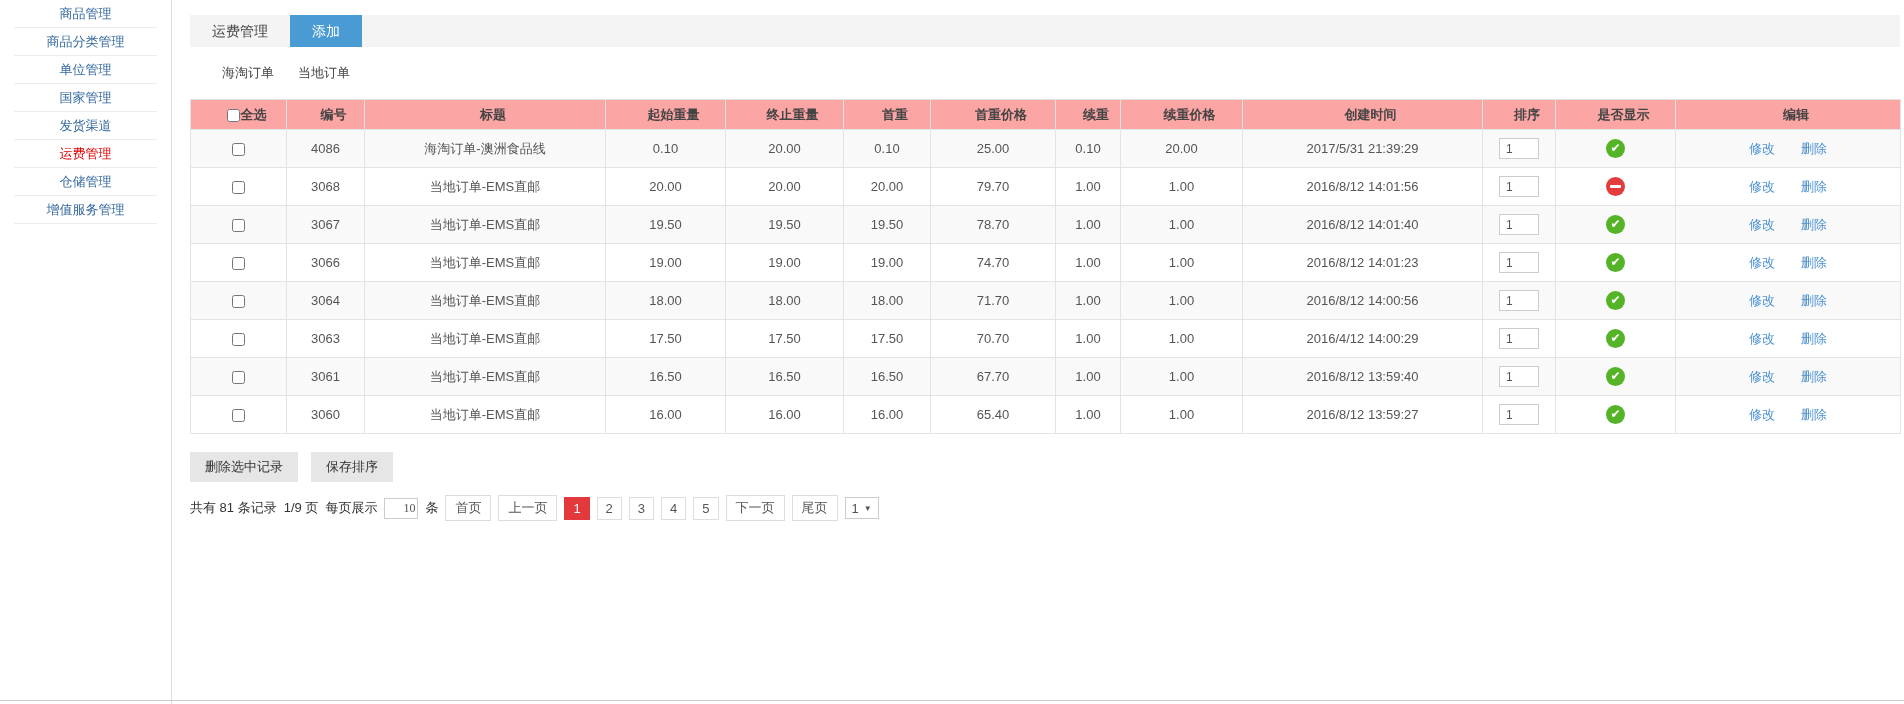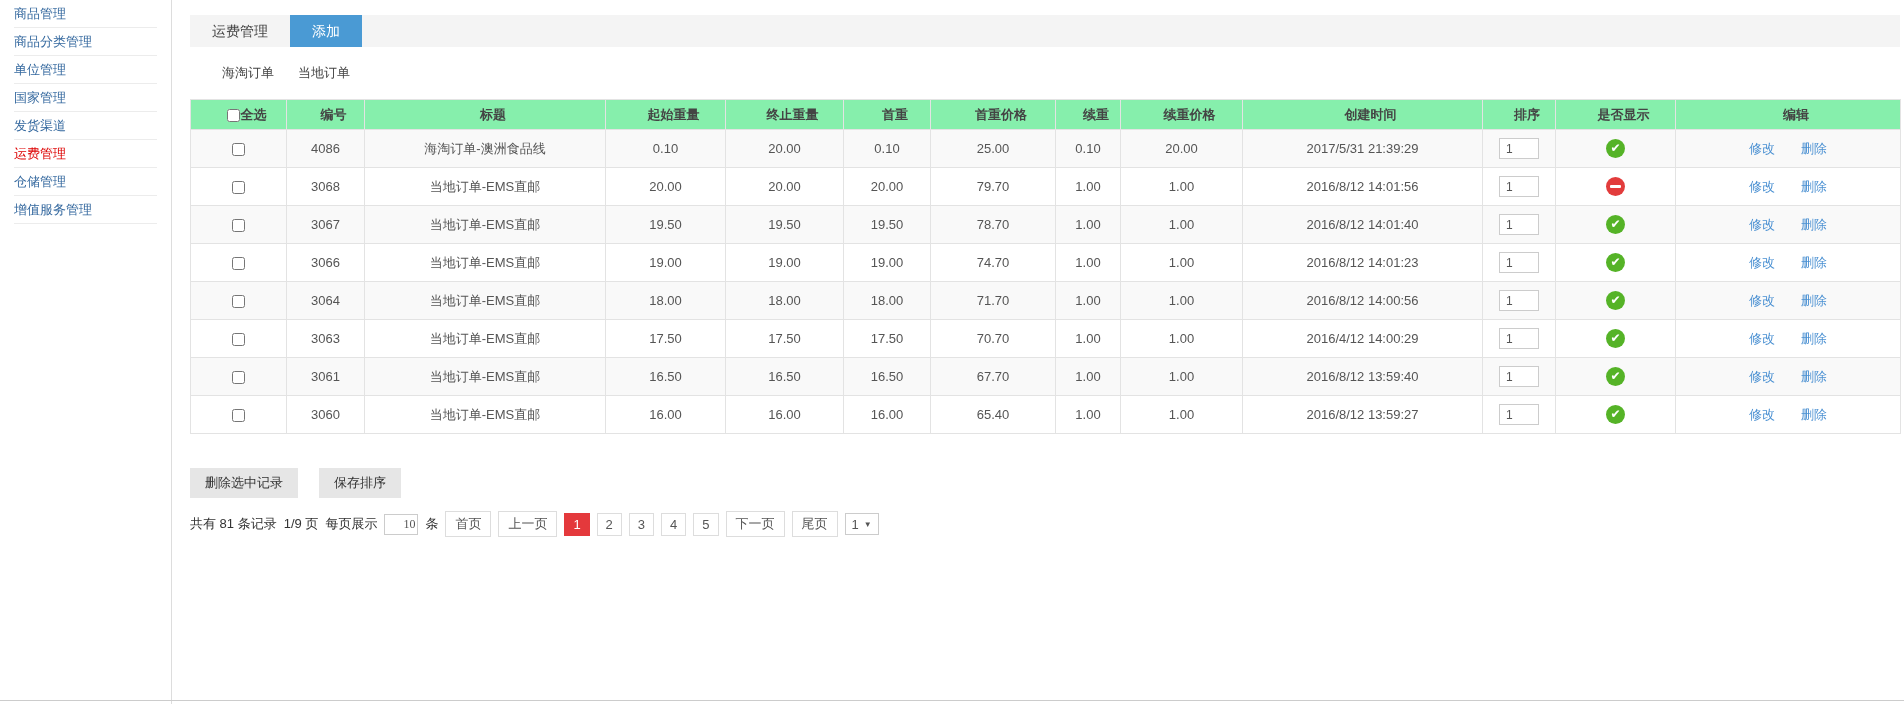--- a/index.html
+++ b/index.html
@@ -4,45 +4,45 @@
 <style>
   * { box-sizing: border-box; }
   html,body { margin:0; padding:0; }
   body {
     width:1904px; height:704px; position:relative; overflow:hidden;
     background:#fff; font-family:"Liberation Sans","DejaVu Sans",sans-serif;
     font-size:13px; color:#333;
   }
   
   .sidebar { position:absolute; left:0; top:0; width:172px; height:704px; border-right:1px solid #ddd; background:#fff; }
-  .side-item { height:28px; line-height:28px; color:#35699f; border-bottom:1px solid #ececec; margin:0 14px; cursor:pointer; white-space:nowrap; }
+  .side-item { height:28px; line-height:28px; text-align:center; color:#35699f; border-bottom:1px solid #ececec; margin:0 14px; cursor:pointer; white-space:nowrap; }
   .side-item.active { color:#dd0000; }
   
   .content { position:absolute; left:173px; top:0; right:0; padding:15px 4px 0 17px; }
   .tabbar { height:32px; background:#f4f4f4; display:flex; align-items:stretch; width:1710px; }
   .tab { padding:0 22px; line-height:32px; color:#444; cursor:pointer; font-size:14px; }
   .tab.active { background:#4a9ad4; color:#fff; }
   .subnav { margin-top:17px; display:flex; gap:24px;margin-left:32px; }
   .subnav-link { color:#444; cursor:pointer; }
   
   table { border-collapse:collapse; margin-top:17px; width:1710px; table-layout:fixed; }
   th, td { border:1px solid #e3e3e3; text-align:center; color:#555; height:38px; padding:0 2px; white-space:nowrap; overflow:hidden; }
-  th { height:30px; font-weight:bold; color:#444; background:#86efac;padding-left:18px; }
+  th { height:30px; font-weight:bold; color:#444; background:#fca5a5;padding-left:18px; }
   tbody tr:nth-child(odd) { background:#f9f9f9; }
   tbody tr:nth-child(even) { background:#fff; }
   input[type="checkbox"] { width:13px; height:13px; cursor:pointer; vertical-align:middle; margin:0 1px 0 0; }
   .sort-input { width:40px; height:21px; border:1px solid #ccc; text-align:left; padding-left:6px; font-size:12px; color:#555; background:#fff; font-family:inherit; }
   .status { display:inline-block; width:19px; height:19px; border-radius:50%; position:relative; vertical-align:middle; cursor:pointer; }
   .status.on { background:#55b327; }
   .status.on::after { content:"\2714"; color:#fff; font-size:12px; font-weight:bold; position:absolute; left:0; right:0; top:0; line-height:19px; }
   .status.off { background:#e23c3c; }
   .status.off::after { content:""; position:absolute; left:4px; right:4px; top:8px; height:3px; background:#fff; border-radius:1px; }
   .edit-cell a { color:#4a90d2; text-decoration:none; margin:0 13px; cursor:pointer; }
   
-  .actions { margin-top:34px; display:flex; gap:21px; }
+  .actions { margin-top:18px; display:flex; gap:13px; }
   .btn { background:#e6e6e6; border:0; color:#333; font-size:13px; padding:6px 15px; cursor:pointer; font-family:inherit; }
   
   .pager { margin-top:13px; display:flex; align-items:center; gap:7px; color:#333; }
   .pager .grp { display:inline-flex; align-items:center; gap:7px; }
   .per-page-input { width:34px; height:21px; border:1px solid #ccc; text-align:right; font-size:12px; color:#555; font-family:Liberation Serif, serif; }
   .pbtn { border:1px solid #ddd; background:#fff; padding:3px 9px; color:#555; cursor:pointer;font-family:Liberation Mono, monospace; }
   .pnum { border:1px solid #ddd; background:#fff; padding:3px 8px; color:#555; cursor:pointer; }
   .pnum.current { background:#e4393c; border-color:#e4393c; color:#fff; }
   .jump { border:1px solid #ccc; background:#fff; padding:2px 6px; display:inline-flex; align-items:center; gap:5px; cursor:pointer; color:#555; height:22px; }
   .jump .arrow { font-size:8px; color:#555; }

